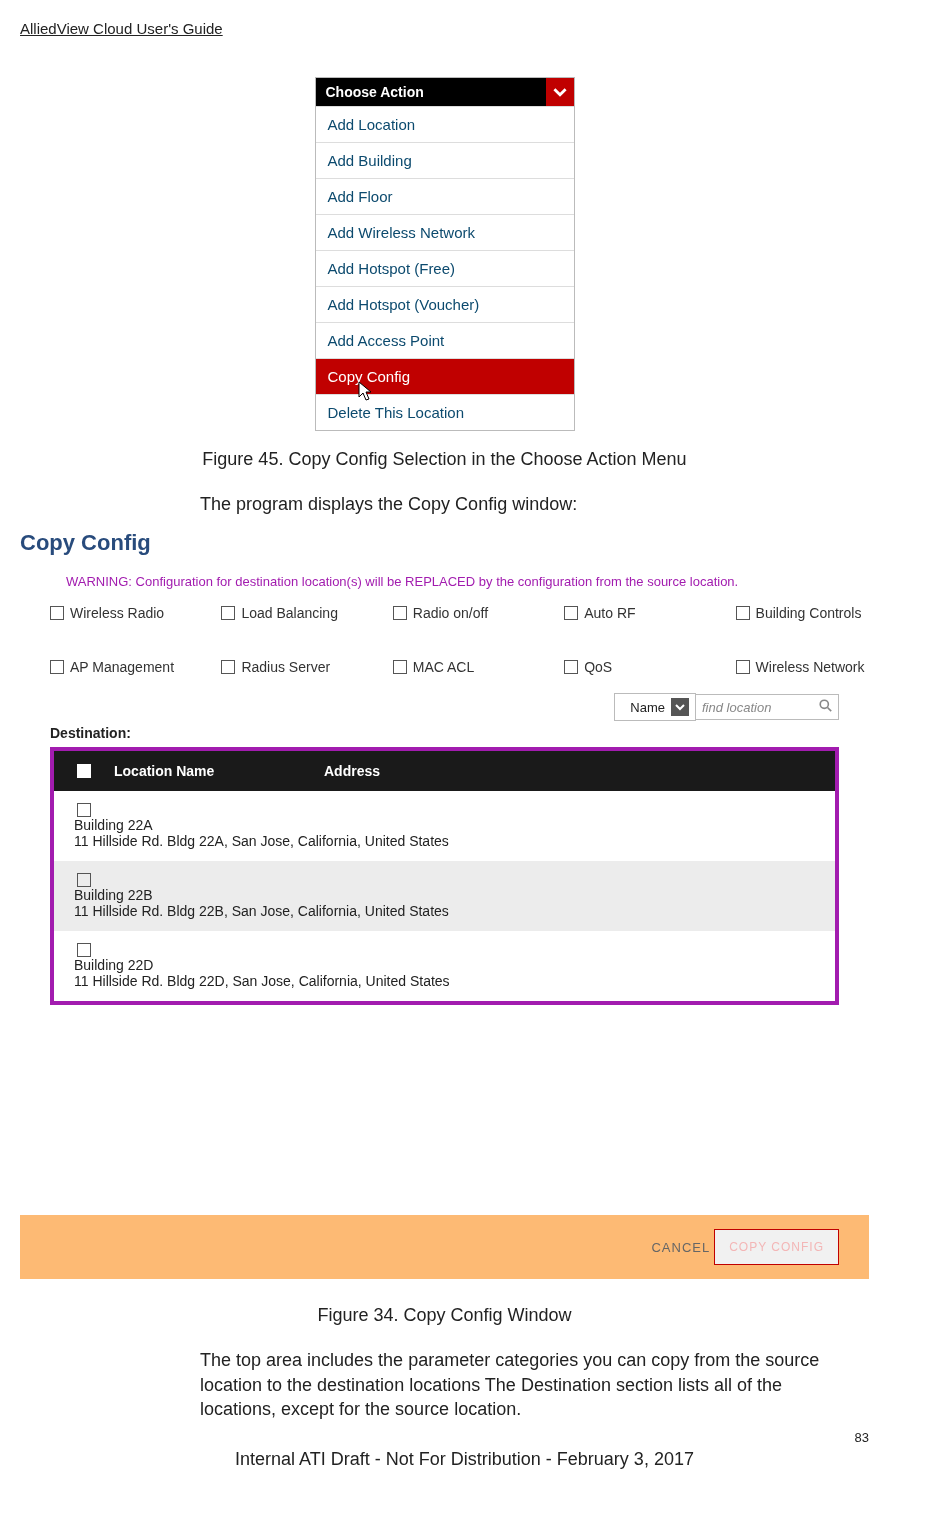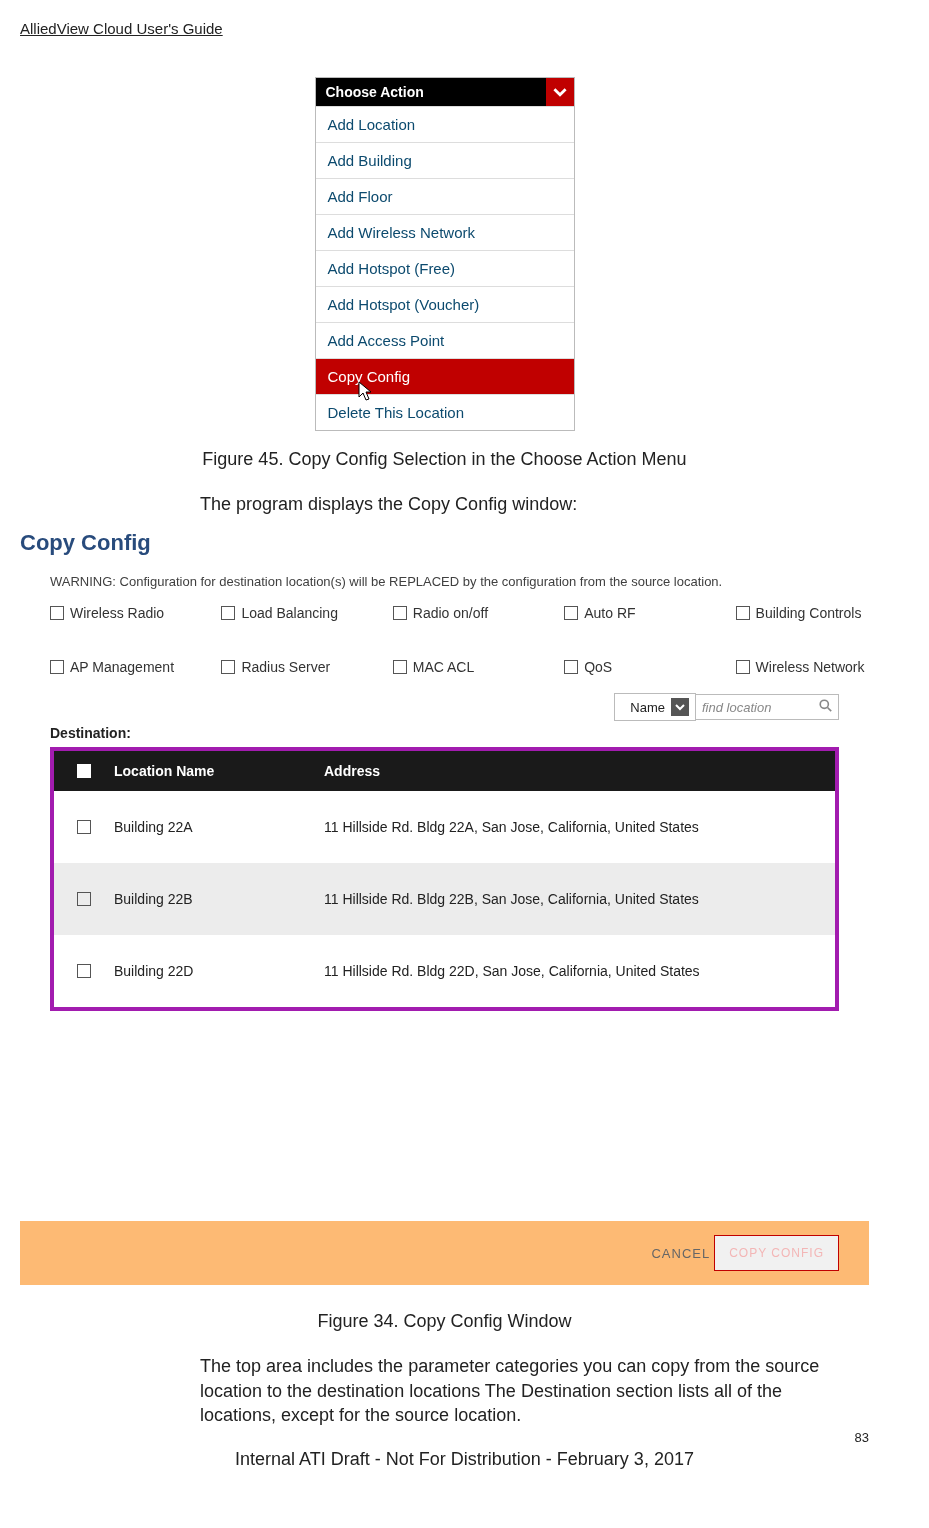--- a/index.html
+++ b/index.html
@@ -88,23 +88,23 @@
     font-size: 13px;
   }
   .cc-title {
     color: #284b7c;
     font-size: 22px;
     font-weight: bold;
     margin: 10px 0 18px 0;
   }
   .cc-warn {
     font-size: 13px;
-    color: #404040;
+    color: #a21caf;
     margin-bottom: 16px;
-    margin-left: 30px;
+    margin-left: 46px;
   }
   .cc-checks {
     display: grid;
     grid-template-columns: repeat(5, 1fr);
     row-gap: 12px;
     column-gap: 6px;
     margin-bottom: 18px;
     margin-left: 30px;
     font-size: 14px;
     color: #333;
@@ -179,23 +179,24 @@
     font-size:14px;
     padding: 12px 10px;
   }
   .col-chk{ width:40px; display:flex; align-items:center; justify-content:center;}
   .col-name{ width:200px; padding-left:10px;}
   .col-addr{ flex:1; padding-left:10px;}
   .white-box{ width:14px; height:14px; background:#fff; display:inline-block;}
   .cc-row{
     display:flex;
     font-size:14px;
-    padding: 28px 10px;
-    align-items:center;
+    padding: 12px 10px;
+    align-items:flex-start;
     background:#fff;
+    flex-direction:column;
   }
   .cc-row.alt{ background:#ececec; }
   .cc-whitespace{
     height:200px;
     margin:0 30px;
     background:#fff;
   }
   .cc-footer{
     background:#fdba74;
     padding:14px 30px 14px 0;

